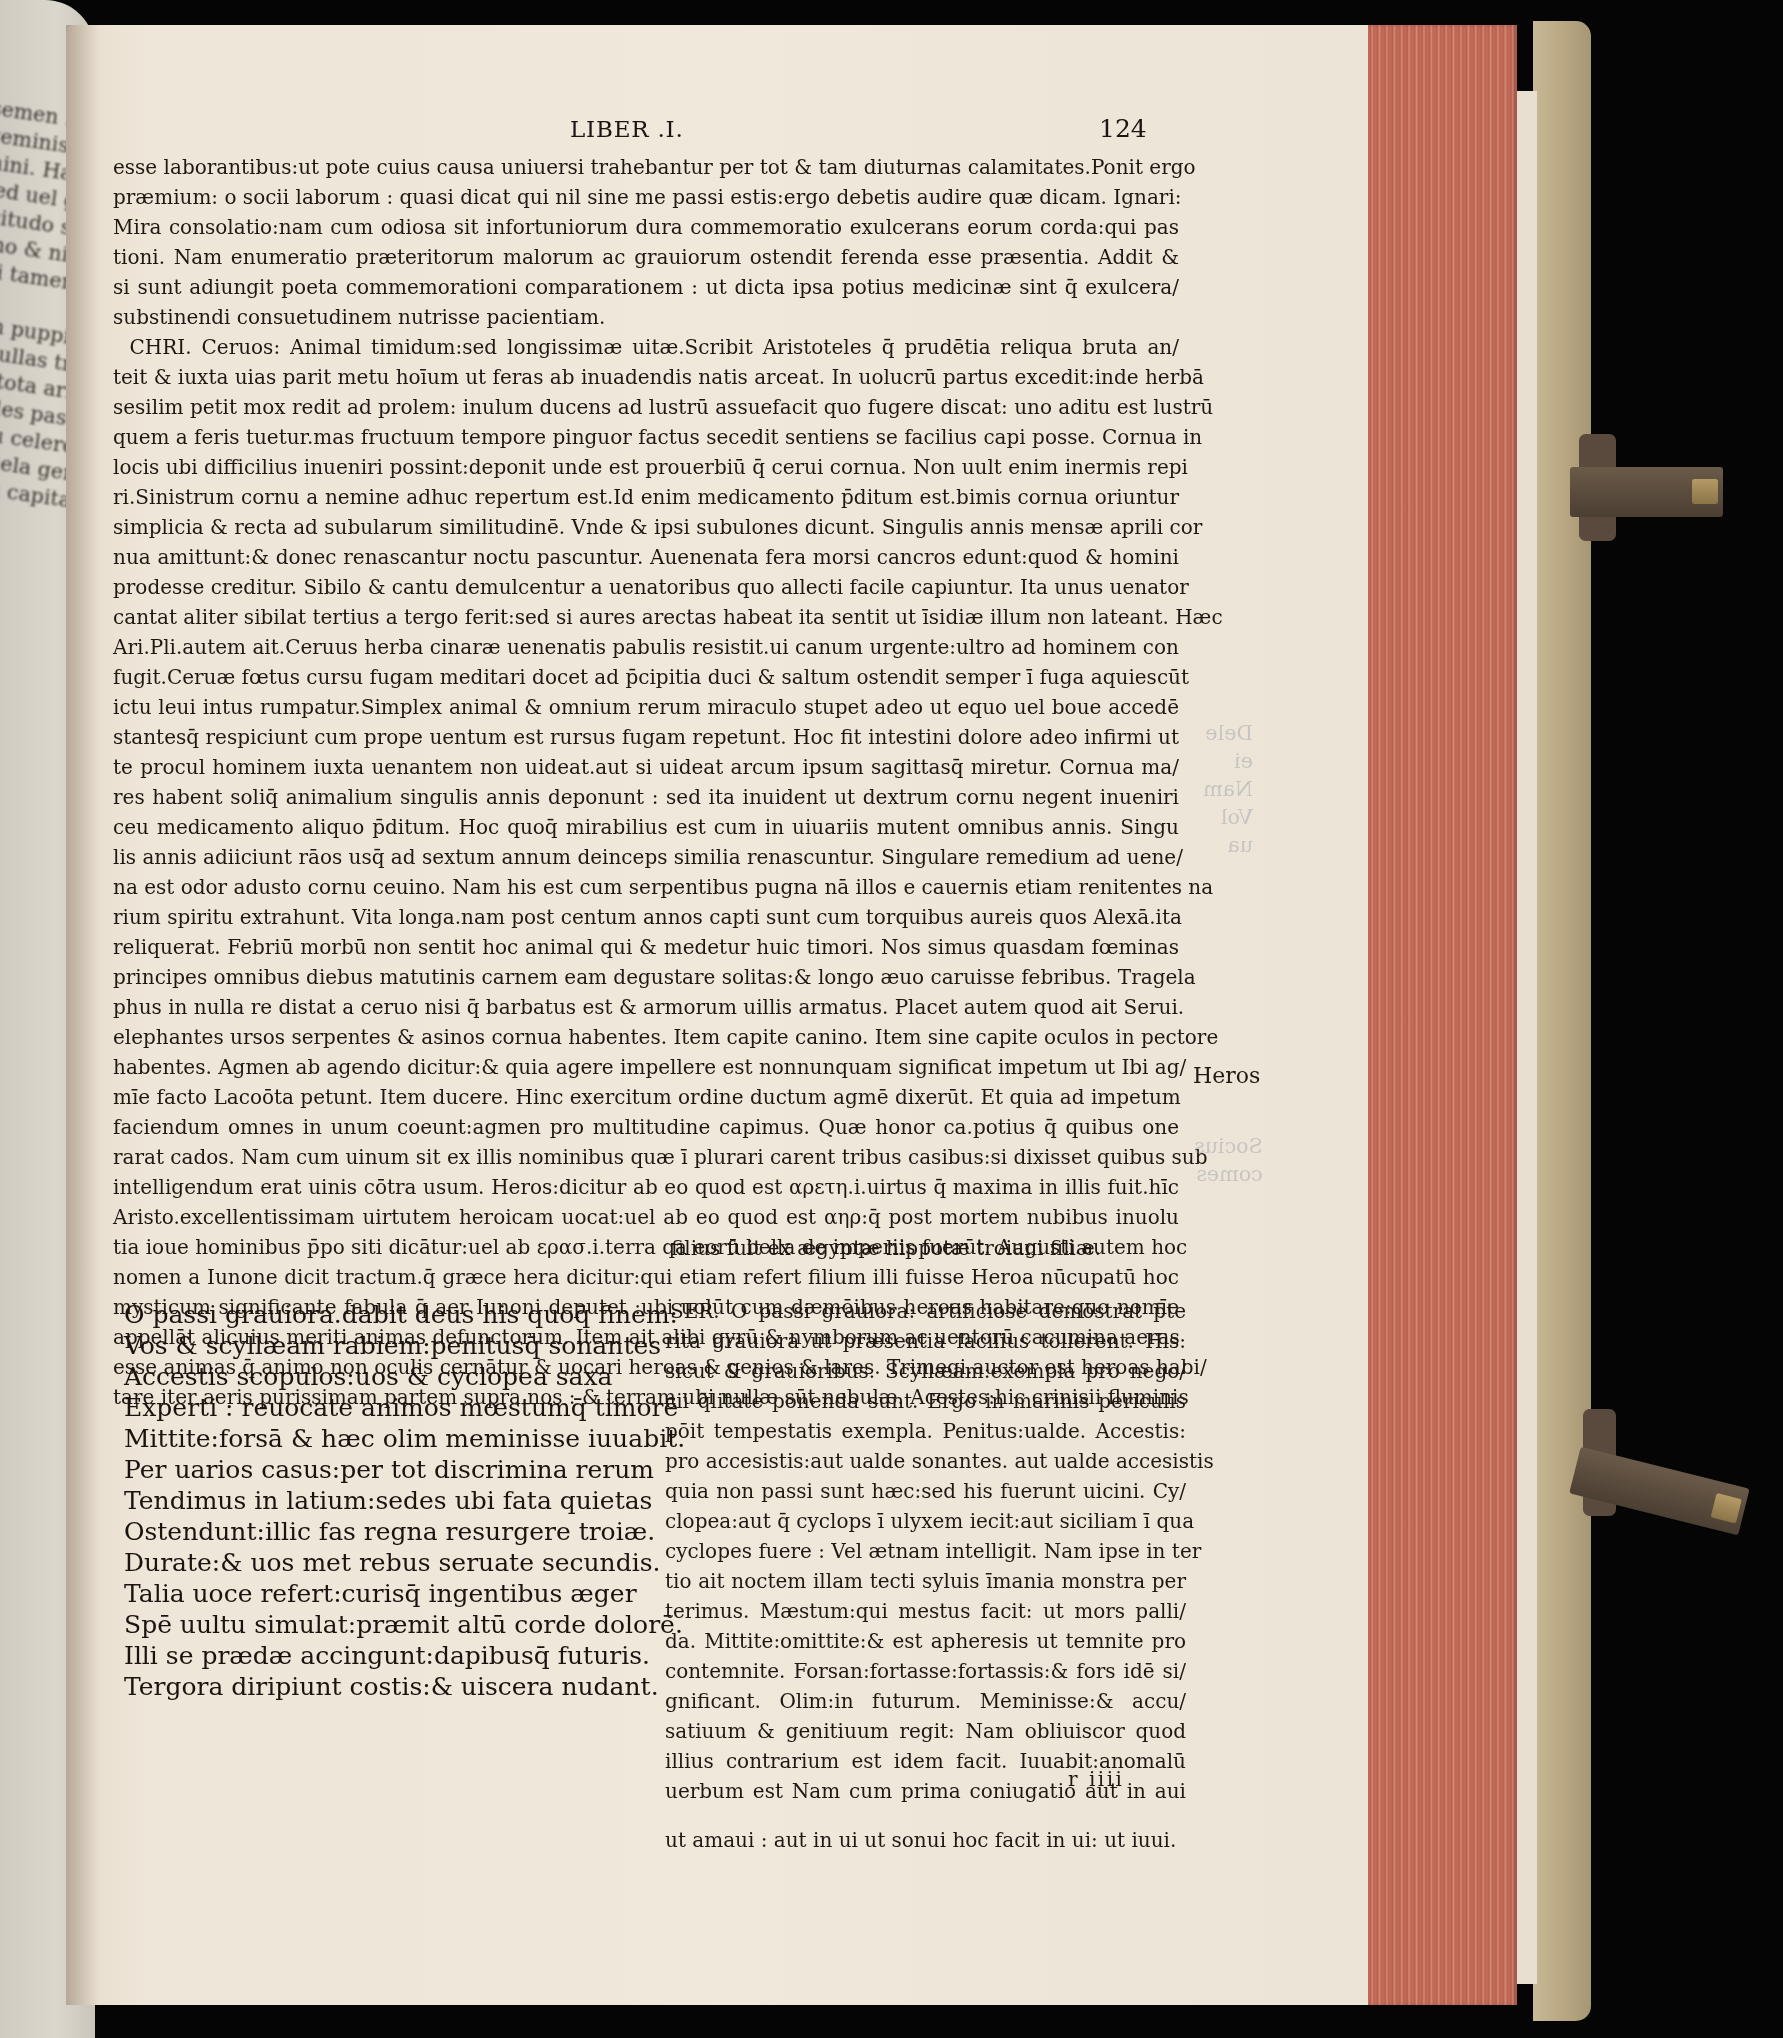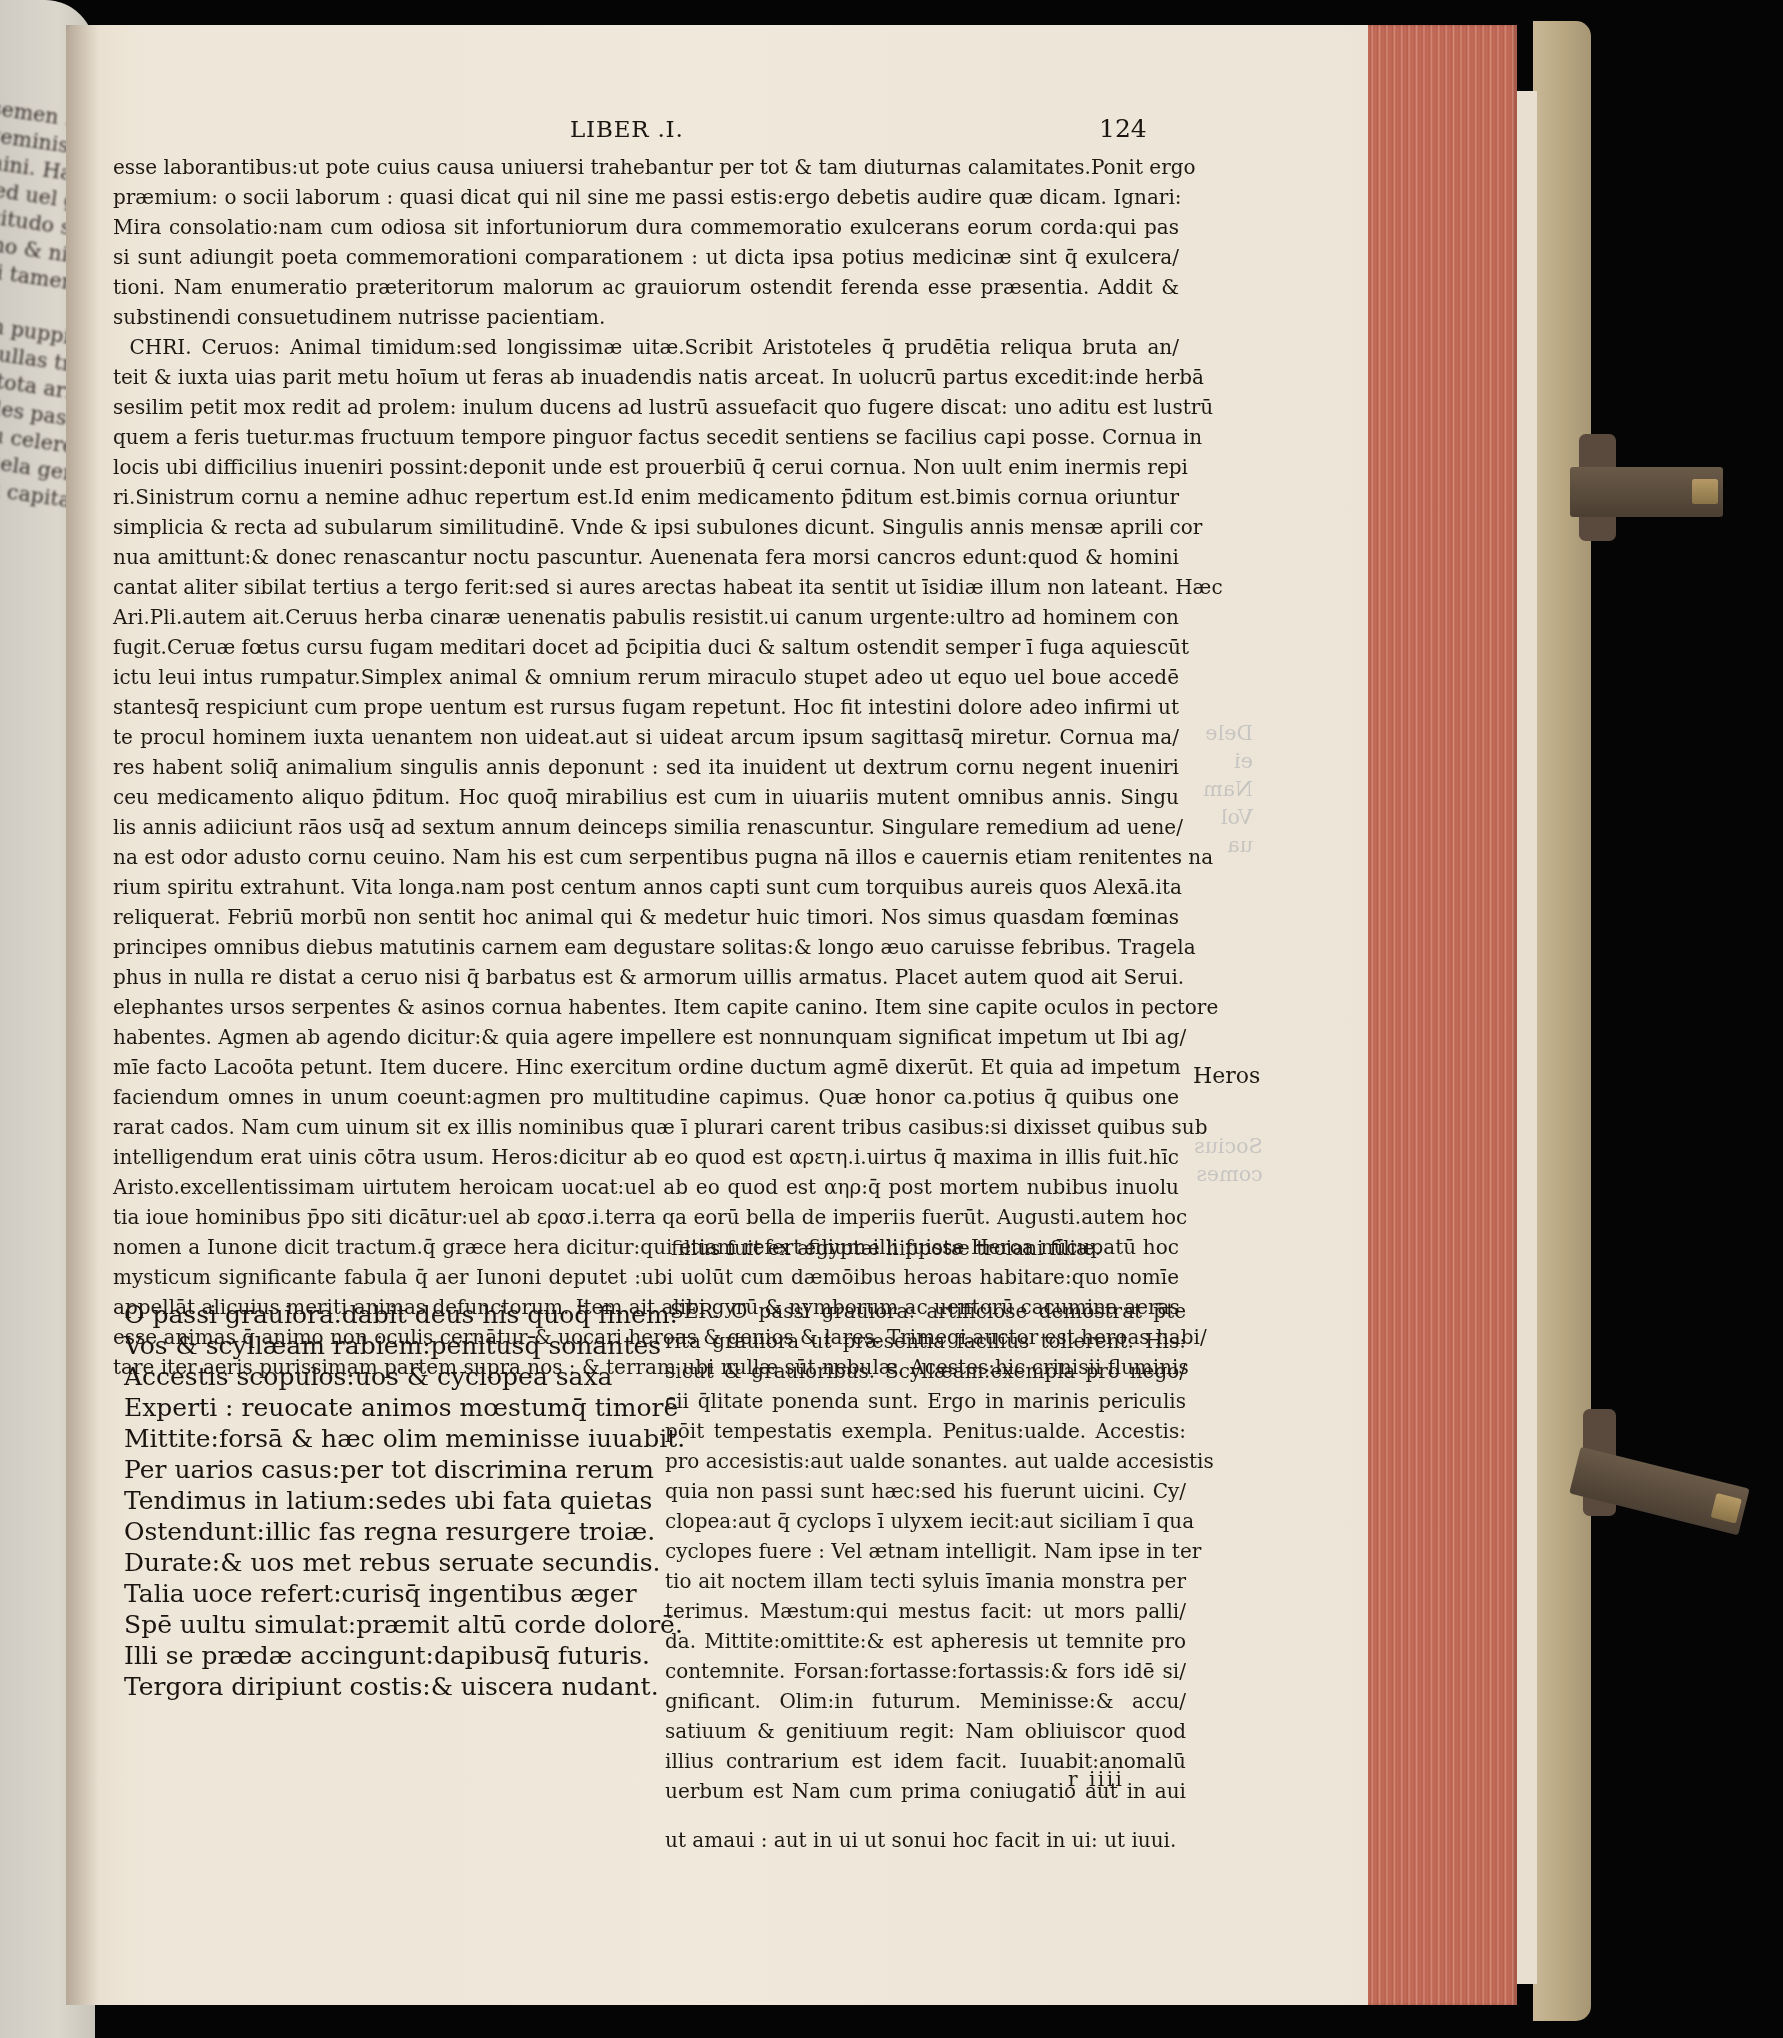--- a/index.html
+++ b/index.html
@@ -132,31 +132,32 @@
 <div class="page"></div>
 <div class="gutter-shadow"></div>
 
 <div class="running-head">LIBER .I.</div>
 <div class="folio">124</div>
 
 <div class="commentary" id="commentary">
     <span class="line first">esse laborantibus:ut pote cuius causa uniuersi trahebantur per tot &amp; tam diuturnas calamitates.Ponit ergo</span>
     <span class="line">præmium: o socii laborum : quasi dicat qui nil sine me passi estis:ergo debetis audire quæ dicam. Ignari:</span>
     <span class="line">Mira consolatio:nam cum odiosa sit infortuniorum dura commemoratio exulcerans eorum corda:qui pas</span>
+    <span class="line">tioni. Nam enumeratio præteritorum malorum ac grauiorum ostendit ferenda esse præsentia. Addit &amp;</span>
     <span class="line">si sunt adiungit poeta commemorationi comparationem : ut dicta ipsa potius medicinæ sint q̄ exulcera/</span>
-    <span class="line">tioni. Nam enumeratio præteritorum malorum ac grauiorum ostendit ferenda esse præsentia. Addit &amp;</span>
     <span class="line last">substinendi consuetudinem nutrisse pacientiam.</span>
     <span class="line speaker">CHRI.   Ceruos: Animal timidum:sed longissimæ uitæ.Scribit Aristoteles q̄ prudētia reliqua bruta an/</span>
     <span class="line">teit &amp; iuxta uias parit metu hoīum ut feras ab inuadendis natis arceat. In uolucrū partus excedit:inde herbā</span>
     <span class="line">sesilim petit mox redit ad prolem: inulum ducens ad lustrū assuefacit quo fugere discat: uno aditu est lustrū</span>
     <span class="line">quem a feris tuetur.mas fructuum tempore pinguor factus secedit sentiens se facilius capi posse. Cornua in</span>
     <span class="line">locis ubi difficilius inueniri possint:deponit unde est prouerbiū q̄ cerui cornua. Non uult enim inermis repi</span>
     <span class="line">ri.Sinistrum cornu a nemine adhuc repertum est.Id enim medicamento p̄ditum est.bimis cornua oriuntur</span>
     <span class="line">simplicia &amp; recta ad subularum similitudinē. Vnde &amp; ipsi subulones dicunt. Singulis annis mensæ aprili cor</span>
     <span class="line">nua amittunt:&amp; donec renascantur noctu pascuntur. Auenenata fera morsi cancros edunt:quod &amp; homini</span>
+    <span class="line">prodesse creditur. Sibilo &amp; cantu demulcentur a uenatoribus quo allecti facile capiuntur. Ita unus uenator</span>
     <span class="line">cantat aliter sibilat tertius a tergo ferit:sed si aures arectas habeat ita sentit ut īsidiæ illum non lateant. Hæc</span>
     <span class="line">Ari.Pli.autem ait.Ceruus herba cinaræ uenenatis pabulis resistit.ui canum urgente:ultro ad hominem con</span>
     <span class="line">fugit.Ceruæ fœtus cursu fugam meditari docet ad p̄cipitia duci &amp; saltum ostendit semper ī fuga aquiescūt</span>
     <span class="line">ictu leui intus rumpatur.Simplex animal &amp; omnium rerum miraculo stupet adeo ut equo uel boue accedē</span>
     <span class="line">stantesq̄ respiciunt cum prope uentum est rursus fugam repetunt. Hoc fit intestini dolore adeo infirmi ut</span>
     <span class="line">te procul hominem iuxta uenantem non uideat.aut si uideat arcum ipsum sagittasq̄ miretur. Cornua ma/</span>
     <span class="line">res habent soliq̄ animalium singulis annis deponunt : sed ita inuident ut dextrum cornu negent inueniri</span>
     <span class="line">ceu medicamento aliquo p̄ditum. Hoc quoq̄ mirabilius est cum in uiuariis mutent omnibus annis. Singu</span>
     <span class="line">lis annis adiiciunt rāos usq̄ ad sextum annum deinceps similia renascuntur. Singulare remedium ad uene/</span>
     <span class="line">na est odor adusto cornu ceuino. Nam his est cum serpentibus pugna nā illos e cauernis etiam renitentes na</span>

